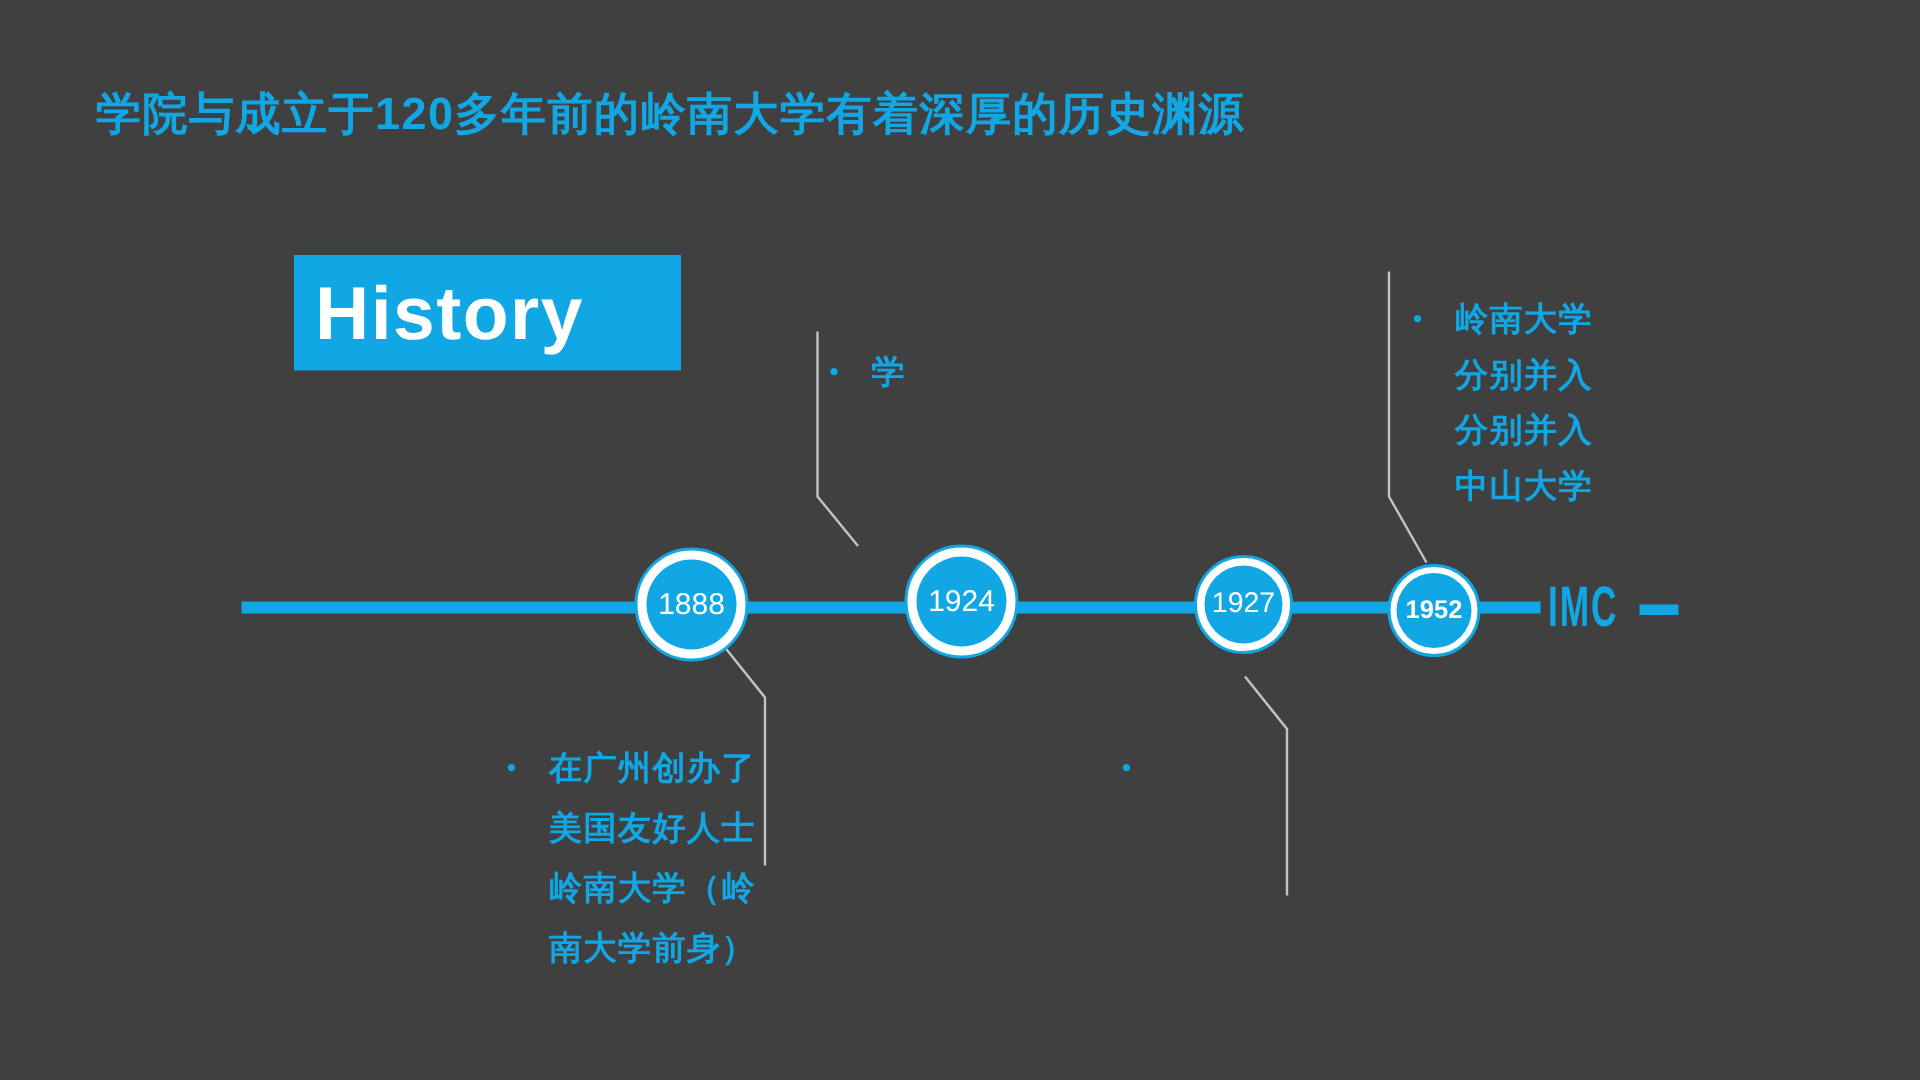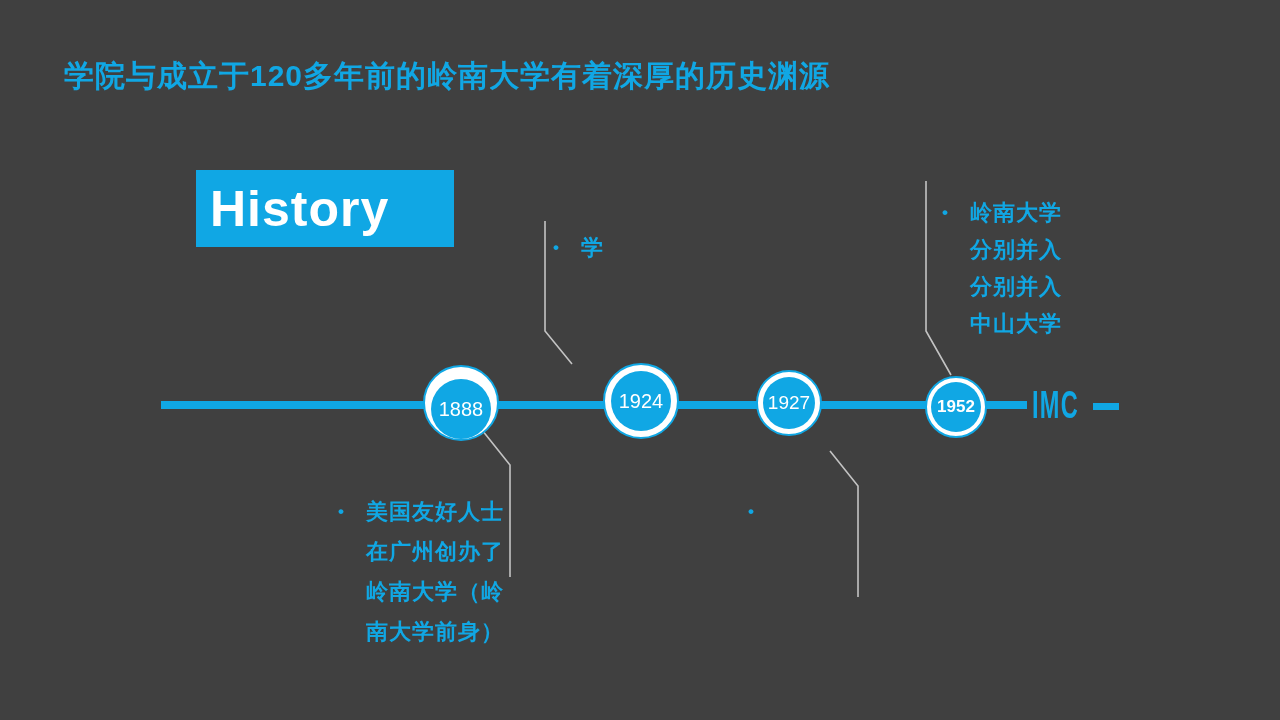--- a/index.html
+++ b/index.html
@@ -42,25 +42,25 @@
   
   .node{
     position:absolute;border:2px solid #10A7E4;border-radius:50%;
     background:#ffffff;display:flex;align-items:center;justify-content:center;
     box-sizing:border-box;
   }
   .node-inner{
     border-radius:50%;background:#10A7E4;color:#ffffff;
     display:flex;align-items:center;justify-content:center;
   }
-  .node-1888{left:423px;top:365px;width:76px;height:76px;align-items:flex-end;}
+  .node-1888{left:423px;top:365px;width:76px;height:76px;}
   .node-1888 .node-inner{width:60px;height:60px;font-size:20px;}
   .node-1926{left:603px;top:363px;width:76px;height:76px;}
   .node-1926 .node-inner{width:60px;height:60px;font-size:20px;}
-  .node-1927{left:756px;top:370px;width:66px;height:66px;justify-content:center;}
+  .node-1927{left:796px;top:370px;width:66px;height:66px;justify-content:center;}
   .node-1927 .node-inner{width:52px;height:52px;font-size:19px;}
   .node-1952{left:925px;top:376px;width:62px;height:62px;}
   .node-1952 .node-inner{width:50px;height:50px;font-size:17px;font-weight:bold;}
   
   .imc-label{
     position:absolute;left:1032px;top:386px;
     font-size:38px;font-weight:bold;color:#10A7E4;
     transform:scaleX(0.62);transform-origin:left top;
     letter-spacing:2px;white-space:nowrap;line-height:1;
   }
@@ -122,22 +122,22 @@
     <div class="node-inner">
       <span>1952</span>
     </div>
   </div>
 
   <div class="imc-label">IMC</div>
 
   <div class="note note-1888">
     <span class="bullet">•</span>
     <div class="note-lines">
+      <div class="note-line">在广州创办了</div>
       <div class="note-line">美国友好人士</div>
-      <div class="note-line">在广州创办了</div>
       <div class="note-line">岭南大学（岭</div>
       <div class="note-line">南大学前身）</div>
     </div>
   </div>
 
   <div class="note note-1926">
     <span class="bullet">•</span>
     <div class="note-lines">
       <div class="note-line">学</div>
     </div>

